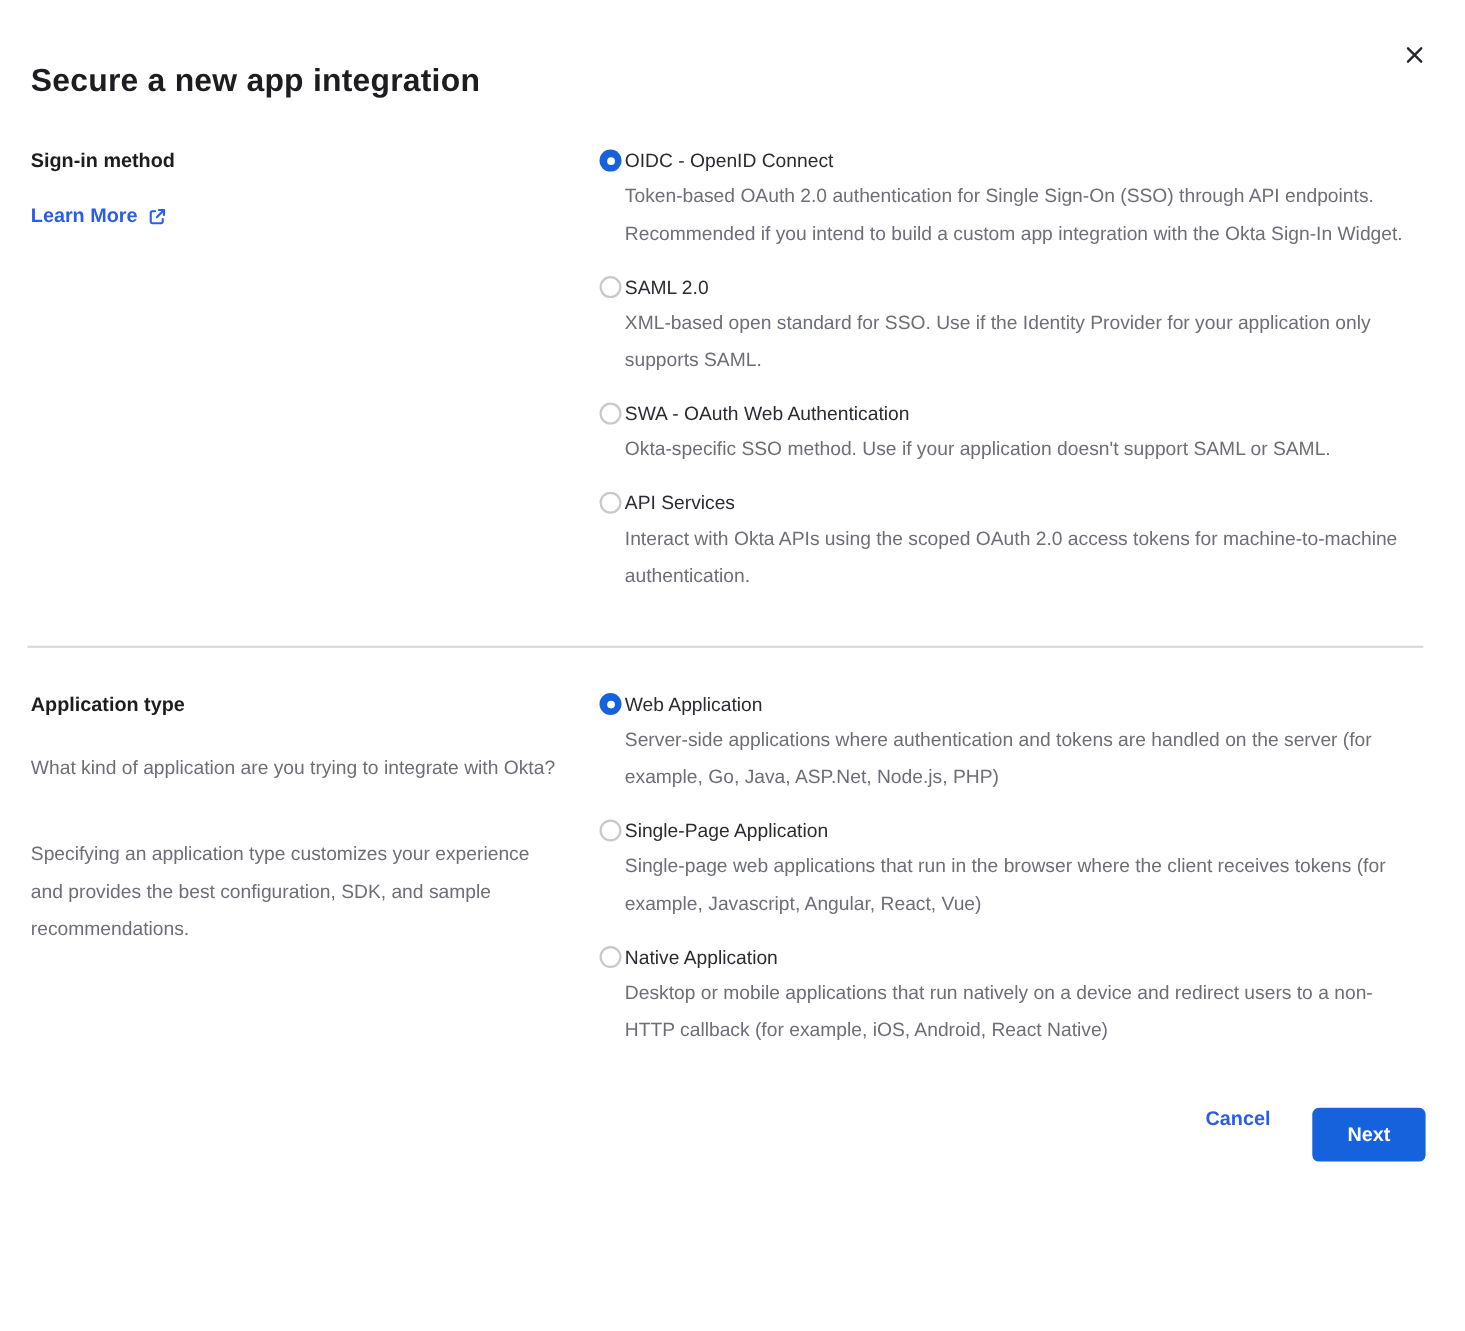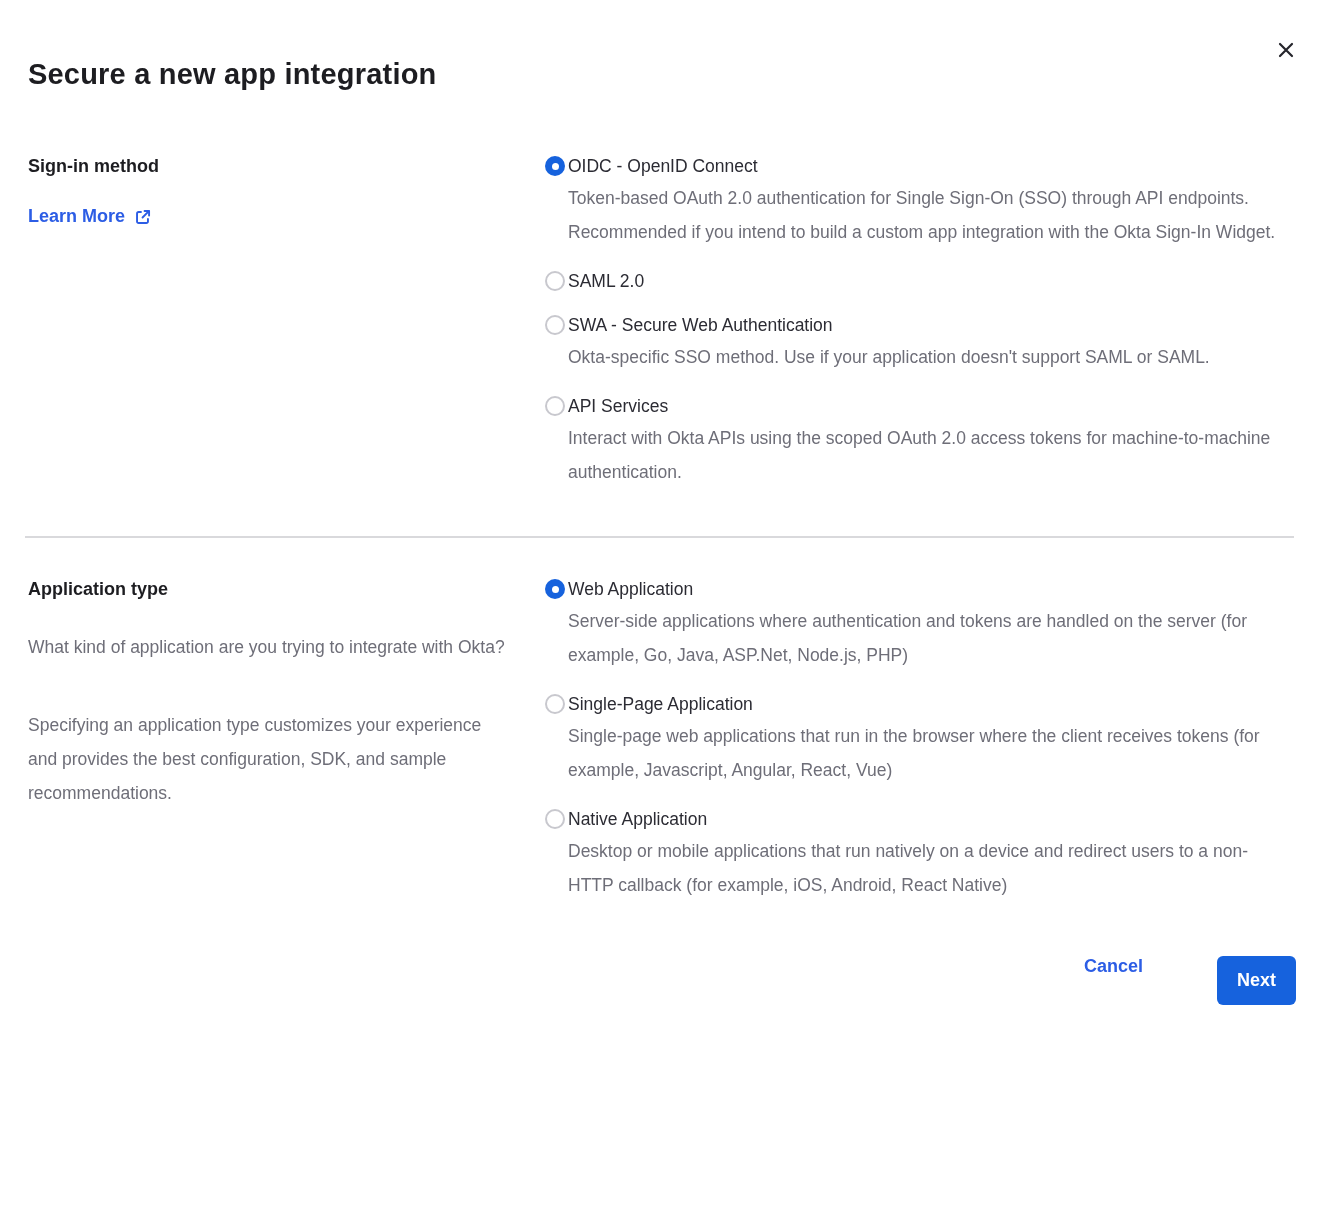--- a/index.html
+++ b/index.html
@@ -22,21 +22,21 @@
     background: none; border: 0; padding: 0;
     cursor: pointer; line-height: 0;
   }
   .dialog-title {
     margin: 0;
     font-size: 29px;
     font-weight: 700;
     letter-spacing: 0.2px;
     color: #1d1d21;
   }
-  .section-row { display: flex; margin-top: 64px; }
+  .section-row { display: flex; margin-top: 44px; }
   .col-left { flex: 0 0 517px; padding-right: 24px; }
   .col-right { flex: 1 1 auto; }
   .section-label {
     font-size: 18px; font-weight: 700;
     line-height: 22px; color: #1d1d21;
   }
   .learn-more {
     display: inline-flex; align-items: center; gap: 9px;
     margin-top: 29px;
     font-size: 18px; font-weight: 700;
@@ -86,25 +86,24 @@
     display: flex; justify-content: flex-end; 
     gap: 38px; margin-top: 54px;
   }
   .cancel-link {
     font-size: 18px; font-weight: 700;
     color: #2c5de5; text-decoration: none; cursor: pointer;
   }
   .next-btn {
     background: #1662dd; color: #ffffff;
     border: 0; border-radius: 6px;
-    padding: 14px 20px;
+    padding: 14px 32px;
     font-family: "Liberation Sans", sans-serif;
     font-size: 18px; font-weight: 700;
     cursor: pointer;
-    margin-left: 36px;
   }
 </style>
 </head>
 <body>
 
 <div class="dialog">
 
   <button class="close-btn" aria-label="Close">
     <svg width="20" height="20" viewBox="0 0 20 20">
       <path d="M4 4 L16 16 M16 4 L4 16" stroke="#26262c" stroke-width="2.2" stroke-linecap="round" fill="none"></path>
@@ -131,27 +130,28 @@
     <span class="option-body">
       <span class="option-label">OIDC - OpenID Connect</span>
       <span class="option-desc">Token-based OAuth 2.0 authentication for Single Sign-On (SSO) through API endpoints. Recommended if you intend to build a custom app integration with the Okta Sign-In Widget.</span>
     </span>
   </label>
 
   <label class="option">
     <span class="radio" aria-checked="false"></span>
     <span class="option-body">
       <span class="option-label">SAML 2.0</span>
-    </span>
-  </label>
-
-  <label class="option">
-    <span class="radio" aria-checked="false"></span>
-    <span class="option-body">
-      <span class="option-label">SWA - Secure Web Authentication</span>
+      <span class="option-desc">XML-based open standard for SSO. Use if the Identity Provider for your application only supports SAML.</span>
+    </span>
+  </label>
+
+  <label class="option">
+    <span class="radio" aria-checked="false"></span>
+    <span class="option-body">
+      <span class="option-label">SWA - OAuth Web Authentication</span>
       <span class="option-desc">Okta-specific SSO method. Use if your application doesn't support SAML or SAML.</span>
     </span>
   </label>
 
   <label class="option">
     <span class="radio" aria-checked="false"></span>
     <span class="option-body">
       <span class="option-label">API Services</span>
       <span class="option-desc">Interact with Okta APIs using the scoped OAuth 2.0 access tokens for machine-to-machine authentication.</span>
     </span>

